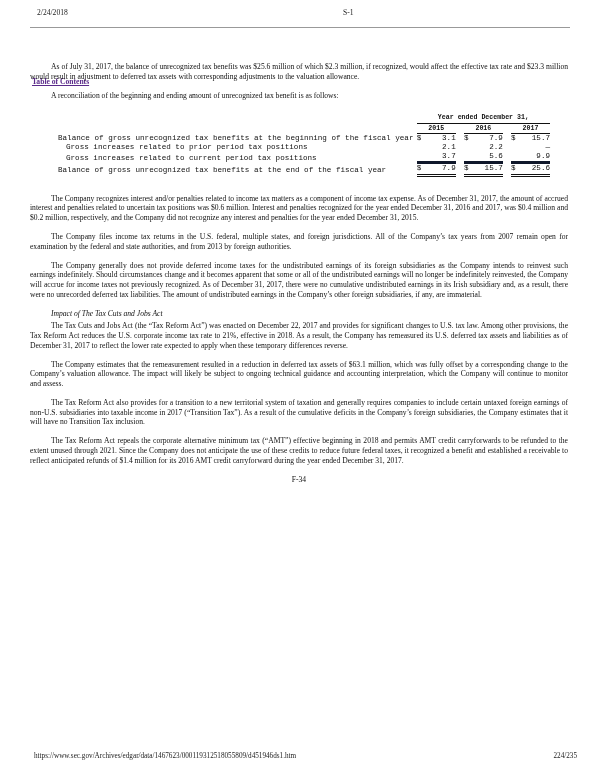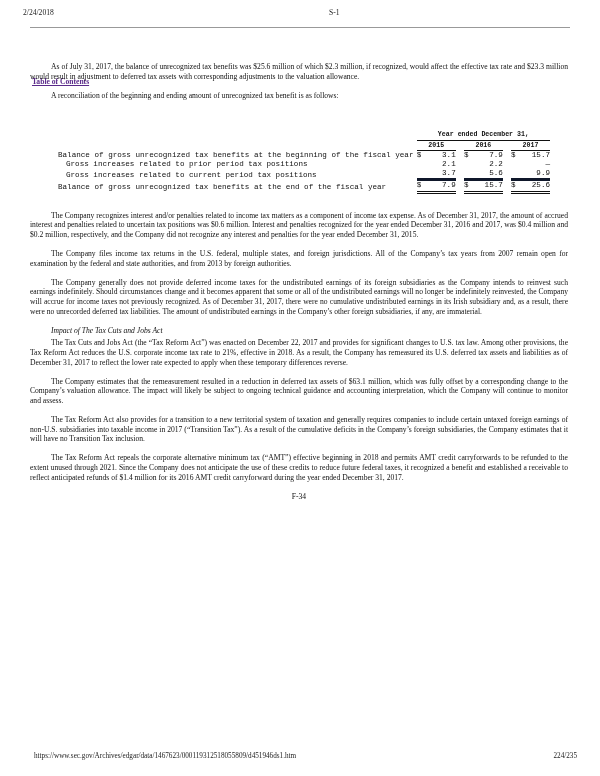--- a/index.html
+++ b/index.html
@@ -1,29 +1,29 @@
 <!DOCTYPE html>
 <html><head>
 <meta charset="utf-8">
 <style>
   html, body { margin: 0; padding: 0; background: #ffffff; }
   body {
     width: 600px; height: 776px; position: relative; overflow: hidden;
     font-family: "Liberation Serif", "DejaVu Serif", serif;
     color: #111; font-size: 7.6px; line-height: 9.6px;
   }
-  .hdr { position: absolute; top: 8px; left: 23px; width: 554px; height: 12px; font-size: 7.6px; color: #222; }
+  .hdr { position: absolute; top: 8px; left: 37px; width: 554px; height: 12px; font-size: 7.6px; color: #222; }
   .hdr .date { position: absolute; left: 0; top: 0; }
   .hdr .title { position: absolute; left: 290px; top: 0; margin-left: 16px; }
   .rule-top { position: absolute; top: 27px; left: 30px; width: 540px; height: 0; border-top: 1px solid #999; }
   .toc { position: absolute; top: 43px; left: 32px; color: #5a2a8a; text-decoration: underline; font-weight: bold; font-size: 7.6px; margin-top: 34px; }
   .content { position: absolute; left: 30px; top: 62px; width: 538px; }
   p { margin: 0 0 9.6px 0; text-indent: 21px; text-align: justify; }
   p.heading { font-style: italic; text-indent: 21px; margin-bottom: 3px; }
-  p.intro { margin-bottom: 30px; }
+  p.intro { margin-bottom: 13px; }
   table.recon { border-collapse: collapse; margin-left: 28px; width: 492px; font-size: 7.6px; margin-bottom: 17px; font-family: Liberation Mono, monospace; }
   table.recon td { padding: 0; line-height: 9.2px; vertical-align: bottom; }
   .lbl { width: 342px; }
   .val { width: 38px; }
   .gap { width: 8px; }
   .hcell { text-align: center; font-weight: bold; font-size: 6.6px; }
   .hyear { border-bottom: 1px solid #111; }
   .yr { border-bottom: 1px solid #111; text-align: center; font-weight: bold; font-size: 6.6px; }
   .num { display: flex; justify-content: space-between; }
   .num .d { }

